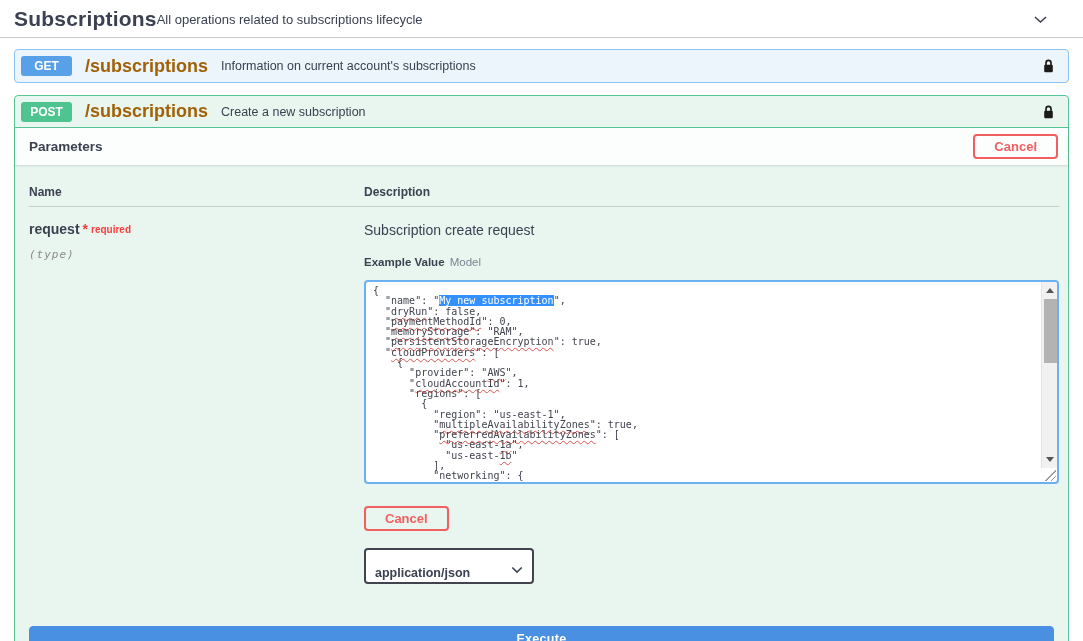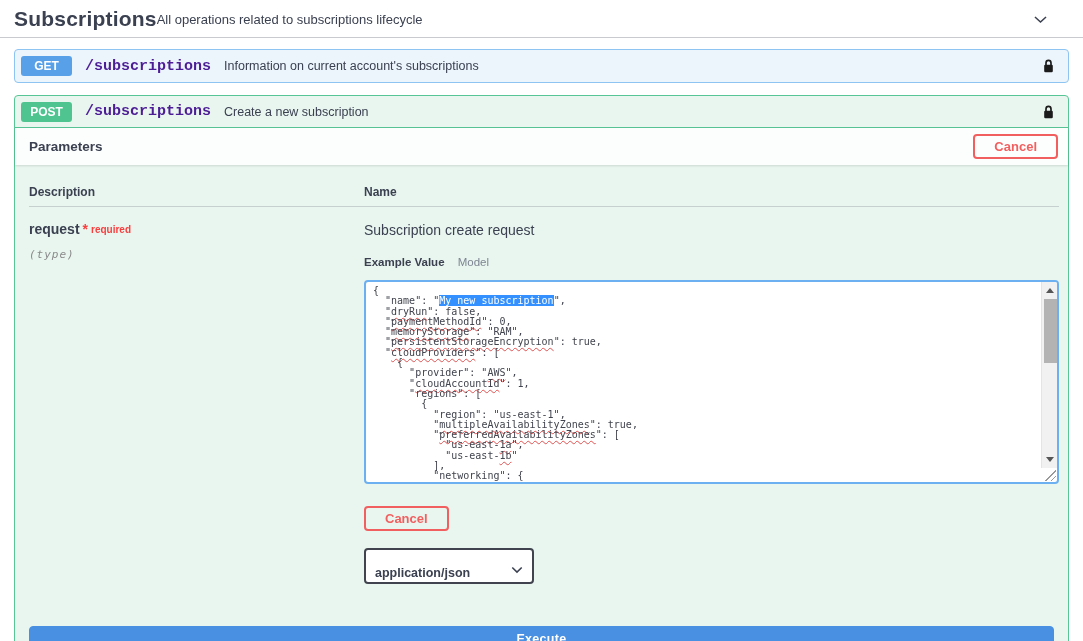--- a/index.html
+++ b/index.html
@@ -16,22 +16,22 @@
   
   .opblock { margin:11px 14px 0; border-radius:4px; }
   .opblock.get  { border:1px solid #8ec4f1; background:#ecf4fc; }
   .opblock.post { border:1px solid #58c596; background:#e9f6ef; min-height:560px; margin-top:12px; }
   .op-summary { display:flex; align-items:center; height:32px; padding:0 14px 0 6px; cursor:pointer; }
   .opblock.post .op-summary { border-bottom:1px solid #58c596; }
   .badge { width:51px; height:20px; border-radius:3px; color:#fff; font-size:12px;
     font-weight:700; display:flex; align-items:center; justify-content:center; flex:0 0 auto; }
   .badge-get  { background:#58a0e8; }
   .badge-post { background:#4fc490; }
-  .path { font-family:Liberation Mono, monospace; font-weight:700; font-size:15px;
-    margin-left:13px; color:#4c1d95; }
+  .path { font-family:Liberation Sans, sans-serif; font-weight:700; font-size:18px;
+    margin-left:13px; color:#a16207; }
   .summ { font-size:12.5px; margin-left:13px; color:#3b4151; }
   .lock { margin-left:auto; cursor:pointer; display:flex; align-items:center; }
 
   
   .sec-header { display:flex; align-items:center; min-height:37px;
     background:rgba(255,255,255,.85); padding:4px 10px 4px 14px;
     box-shadow:0 1px 2px rgba(0,0,0,.12); }
   .sec-title { font-size:13.5px; font-weight:700; }
   .btn { border-radius:4px; cursor:pointer; font-family:inherit; background:transparent; }
   .btn.cancel { border:2px solid #f25f5f; color:#f25f5f; font-weight:700;
@@ -47,21 +47,21 @@
   .pname .star { color:#f93e3e; margin-left:3px; }
   .pname .req  { color:#f93e3e; font-size:10px; font-weight:700; margin-left:3px;
     position:relative; top:-1px; }
   .pin { margin-top:11px; font-family:"DejaVu Sans Mono", monospace; font-style:italic;
     font-size:11px; color:#8a8a8a; letter-spacing:1px; }
 
   .pdesc { font-size:14px; margin:1px 0 18px; }
   .tabs { margin-bottom:12px; font-size:11.5px; }
   .tab { color:#7d8492; cursor:pointer; }
   .tab.active { color:#3b4151; font-weight:700; }
-  .tab + .tab { margin-left:10px; }
+  .tab + .tab { margin-left:2px; }
 
   
   .editor { position:relative; width:100%; height:204px; background:#fff;
     border:2px solid #6cb0f1; border-radius:4px; overflow:hidden; cursor:text; }
   .editor pre { height:100%; padding:4px 26px 4px 7px; overflow:hidden;
     font-family:"DejaVu Sans Mono", monospace; font-size:10px; line-height:10.3px;
     color:#41444e; white-space:pre; }
   .sel { background:#3390fe; color:#fff; }
   .sp { text-decoration:underline; text-decoration-style:wavy;
     text-decoration-color:#e05252; text-decoration-thickness:1px; text-underline-offset:2px; }
@@ -129,22 +129,22 @@
     </span>
   </div>
 
   <div class="sec-header">
     <span class="sec-title">Parameters</span>
     <button class="btn cancel">Cancel</button>
   </div>
 
   <div class="params">
     <div class="row thead">
+      <div>Name</div>
       <div>Description</div>
-      <div>Name</div>
     </div>
 
     <div class="row body-row">
       <div>
         <div class="pname">
           <span>request</span><span class="star">*</span><span class="req">required</span>
         </div>
         <div class="pin">(type)</div>
       </div>
 

